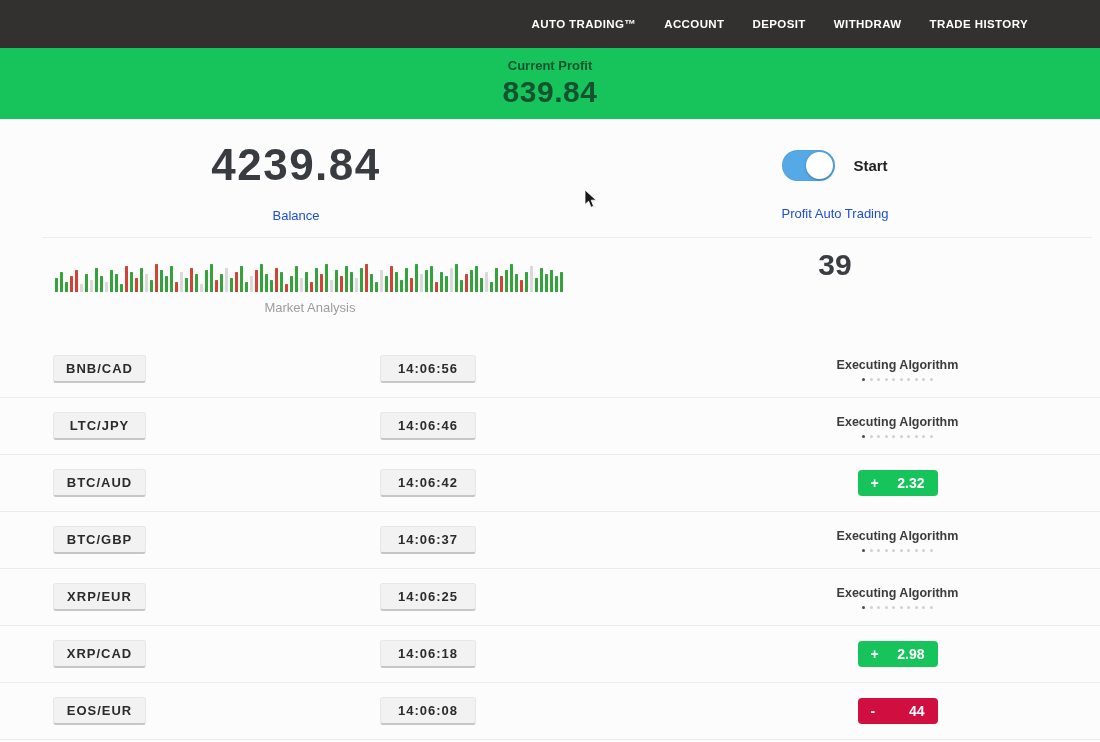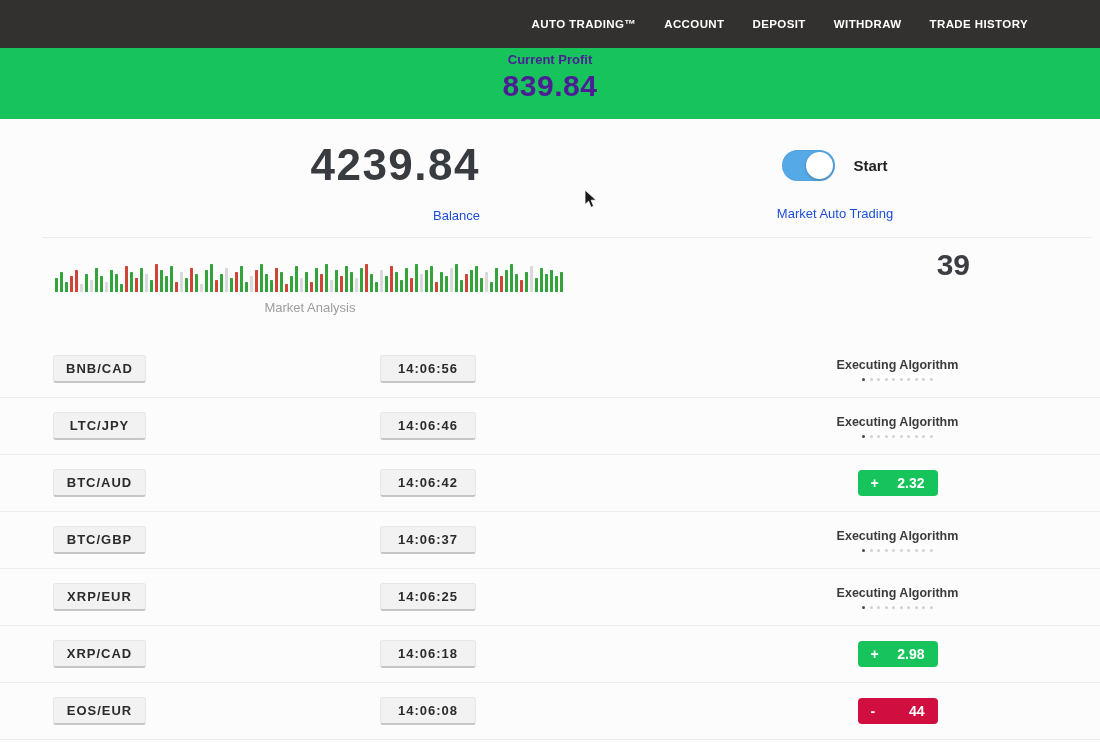--- a/index.html
+++ b/index.html
@@ -16,29 +16,29 @@
     display:flex; align-items:center; justify-content:flex-end;
     padding-right:72px; gap:28px;
   }
   .topnav a {
     color:#ffffff; font-size:11.5px; font-weight:bold;
     letter-spacing:0.4px; text-decoration:none; cursor:pointer;
   }
 
   
   .banner {
-    height:71px; background:#17c45c; color:#4c1d95;
-    text-align:center; padding-top:4px;
+    height:71px; background:#17c45c; color:#14532d;
+    text-align:center; padding-top:10px;
   }
   .banner .label { font-size:13px; font-weight:bold; }
   .banner .value { font-size:30px; font-weight:bold; margin-top:2px; letter-spacing:0.5px; }
 
   
   .abs { position:absolute; }
-  .balance-block { left:176px; top:140px; width:304px; text-align:right; }
+  .balance-block { left:144px; top:140px; width:304px; text-align:center; }
   .balance-value { font-size:44px; font-weight:bold; color:#383c41; letter-spacing:1.5px; }
   .sub-label { font-size:13px; color:#1d4ed8; margin-top:18px; }
 
   .toggle-block { left:700px; top:148px; width:270px; text-align:center; }
   .toggle-row { display:flex; align-items:center; justify-content:center; gap:18px; height:34px; }
   .switch {
     width:53px; height:31px; border-radius:16px; background:#55a9e6;
     position:relative; cursor:pointer; display:inline-block;
     box-shadow:inset 0 0 0 1px rgba(0,0,0,0.04);
   }
@@ -51,21 +51,21 @@
   .toggle-block .sub-label { margin-top:24px; }
 
   .divider { position:absolute; left:42px; right:8px; height:1px; background:#ececec; }
 
   
   .chart-block { left:55px; top:256px; width:510px; }
   .bars { display:flex; align-items:flex-end; height:36px; }
   .bars i { display:block; width:3px; margin-right:2px; border-radius:0.5px; }
   .chart-label { font-size:13px; color:#9d9d9d; text-align:center; margin-top:8px; }
 
-  .opened-block { left:700px; top:248px; width:270px; text-align:right; }
+  .opened-block { left:700px; top:248px; width:270px; text-align:center; }
   .opened-value { font-size:30px; font-weight:bold; color:#3a3e42; }
   .opened-block .sub-label { margin-top:13px; }
 
   
   .trades { position:absolute; left:0; top:341px; width:1100px;text-decoration:underline; }
   .trade-row {
     height:57px; position:relative;
     border-bottom:1px solid #ececec;
     display:flex; align-items:center;
   }
@@ -115,21 +115,21 @@
   <div class="sub-label">Balance</div>
 </div>
 
 <div class="abs toggle-block">
   <div class="toggle-row">
     <span class="switch">
       <span class="knob"></span>
     </span>
     <span class="toggle-title">Start</span>
   </div>
-  <div class="sub-label">Market Auto Trading</div>
+  <div class="sub-label">Profit Auto Trading</div>
 </div>
 
 <div class="divider" style="top:237px"></div>
 
 <div class="abs chart-block">
   <div class="bars" id="bars">
       <i style="height: 14px; background: rgb(53, 163, 59);"></i>
       <i style="height: 20px; background: rgb(53, 163, 59);"></i>
       <i style="height: 10px; background: rgb(53, 163, 59);"></i>
       <i style="height: 16px; background: rgb(207, 68, 54);"></i>

